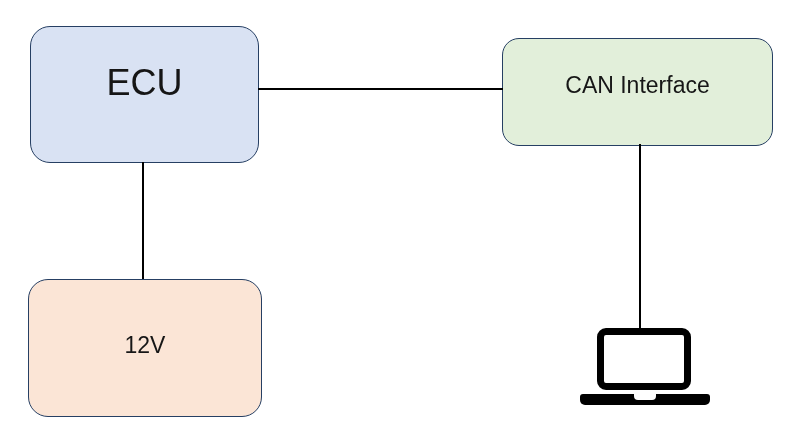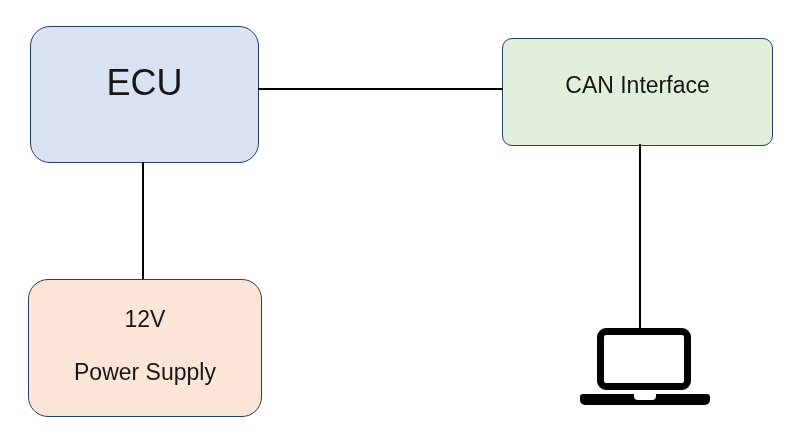--- a/index.html
+++ b/index.html
@@ -34,21 +34,21 @@
     border-radius: 20px;
     background: #d9e2f3;
     padding-bottom: 24px;
     font-size: 36px;
   }
   .node-can {
     left: 502px;
     top: 38px;
     width: 271px;
     height: 108px;
-    border-radius: 10px;
+    border-radius: 17px;
     background: #e2efda;
     padding-bottom: 14px;
     font-size: 23px;
   }
   .node-ps {
     left: 28px;
     top: 279px;
     width: 234px;
     height: 138px;
     border-radius: 20px;
@@ -127,21 +127,20 @@
   <div class="node node-ecu">
     <span>ECU</span>
   </div>
 
   <div class="node node-can">
     <span>CAN Interface</span>
   </div>
 
   <div class="node node-ps">
     <span class="line">12V</span>
-    <span class="line">Power Supply</span>
   </div>
 
   <div class="connector conn-ecu-can"></div>
   <div class="connector conn-ecu-ps"></div>
   <div class="connector conn-can-laptop"></div>
 
   <div class="laptop">
     <div class="laptop-screen"></div>
     <div class="laptop-base">
       <div class="laptop-notch"></div>

